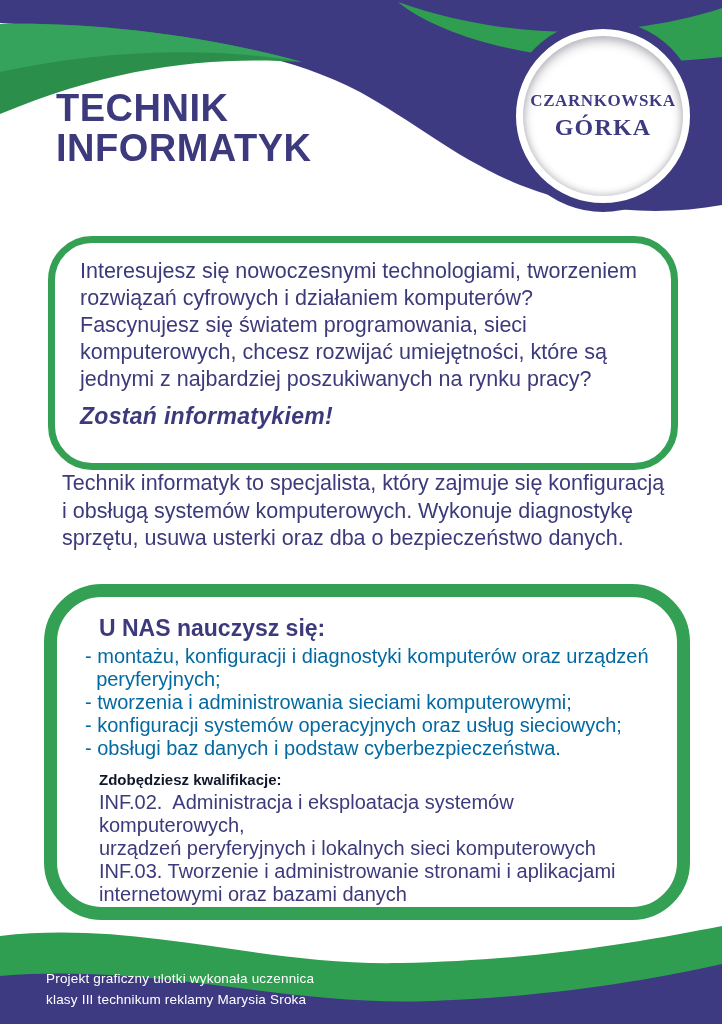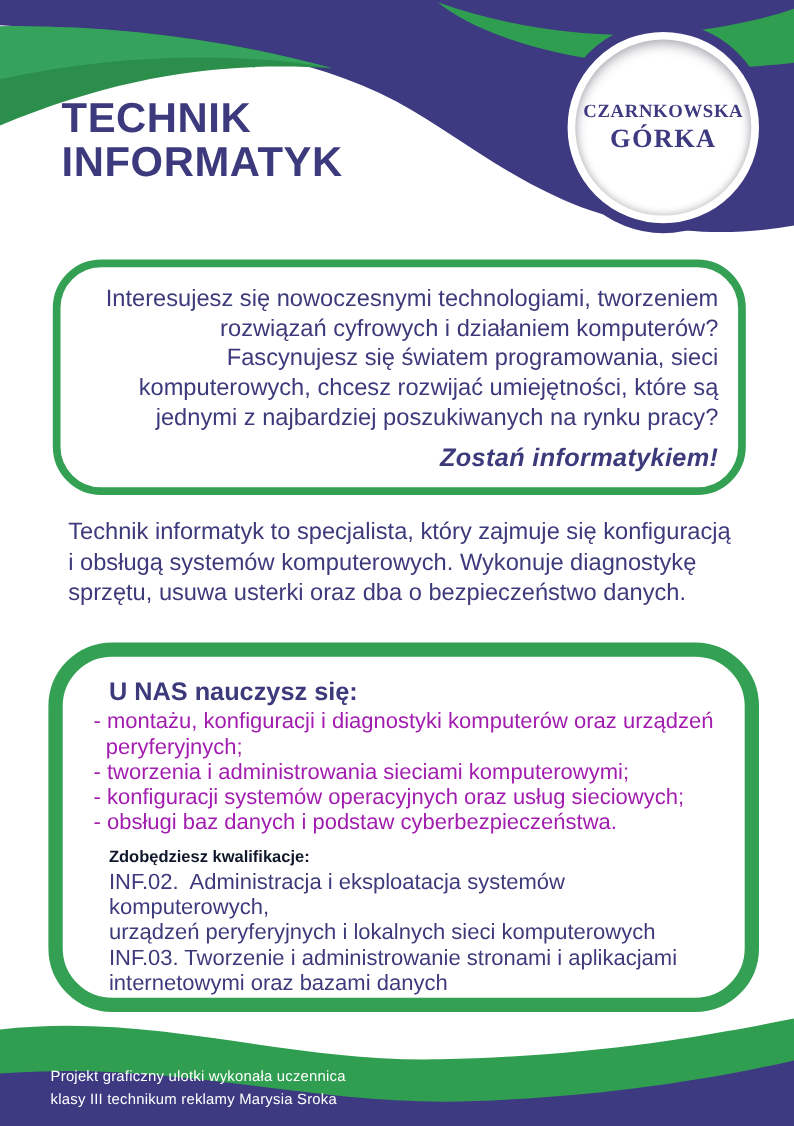--- a/index.html
+++ b/index.html
@@ -27,39 +27,38 @@
   .title{
     position:absolute;left:56px;top:88px;margin:0;
     font-size:38px;line-height:1.06;font-weight:800;letter-spacing:.5px;color:#3c3a7d;
   }
 
   .prewrap{white-space:pre-wrap;}
 
   .intro-box{
     position:absolute;left:48px;top:236px;width:630px;box-sizing:border-box;
     border:7px solid #34a053;border-radius:44px;background:#fff;
-    padding:15px 18px 12px 25px;
-    text-align:right;
+    padding:15px 18px 32px 25px;
   }
   .intro-paragraph{margin:0;font-size:21.5px;line-height:1.26;color:#3d3a7c;}
   .slogan{margin-top:10px;font-style:italic;font-weight:700;font-size:23px;line-height:1.18;letter-spacing:.3px;color:#3d3a7c;}
 
   .description{
     position:absolute;left:62px;top:470px;width:648px;margin:0;
     font-size:21.5px;line-height:1.28;color:#3d3a7c;
   }
 
   .learn-box{
     position:absolute;left:44px;top:584px;width:646px;height:336px;box-sizing:border-box;
     border:13px solid #34a053;border-radius:58px;background:#fff;
     padding:16px 16px 0 28px;
   }
   .learn-heading{margin:2px 0 3px 14px;font-size:23px;font-weight:700;color:#3d3a7c;}
   .learn-list{list-style:none;margin:0;padding:0;}
-  .learn-list li{font-size:20px;line-height:1.15;color:#a21caf;}
+  .learn-list li{font-size:20px;line-height:1.15;color:#0369a1;}
   .qual-heading{margin:11px 0 3px 14px;font-size:15px;font-weight:800;color:#0f172a;}
   .qual-item{margin:0 0 0 14px;font-size:20px;line-height:1.15;color:#3d3a7c;}
 
   .footer-text{
     position:absolute;left:46px;bottom:13px;color:#ffffff;
     font-size:13.5px;line-height:1.55;letter-spacing:.2px;
   }
 </style>
 </head>
 <body>

